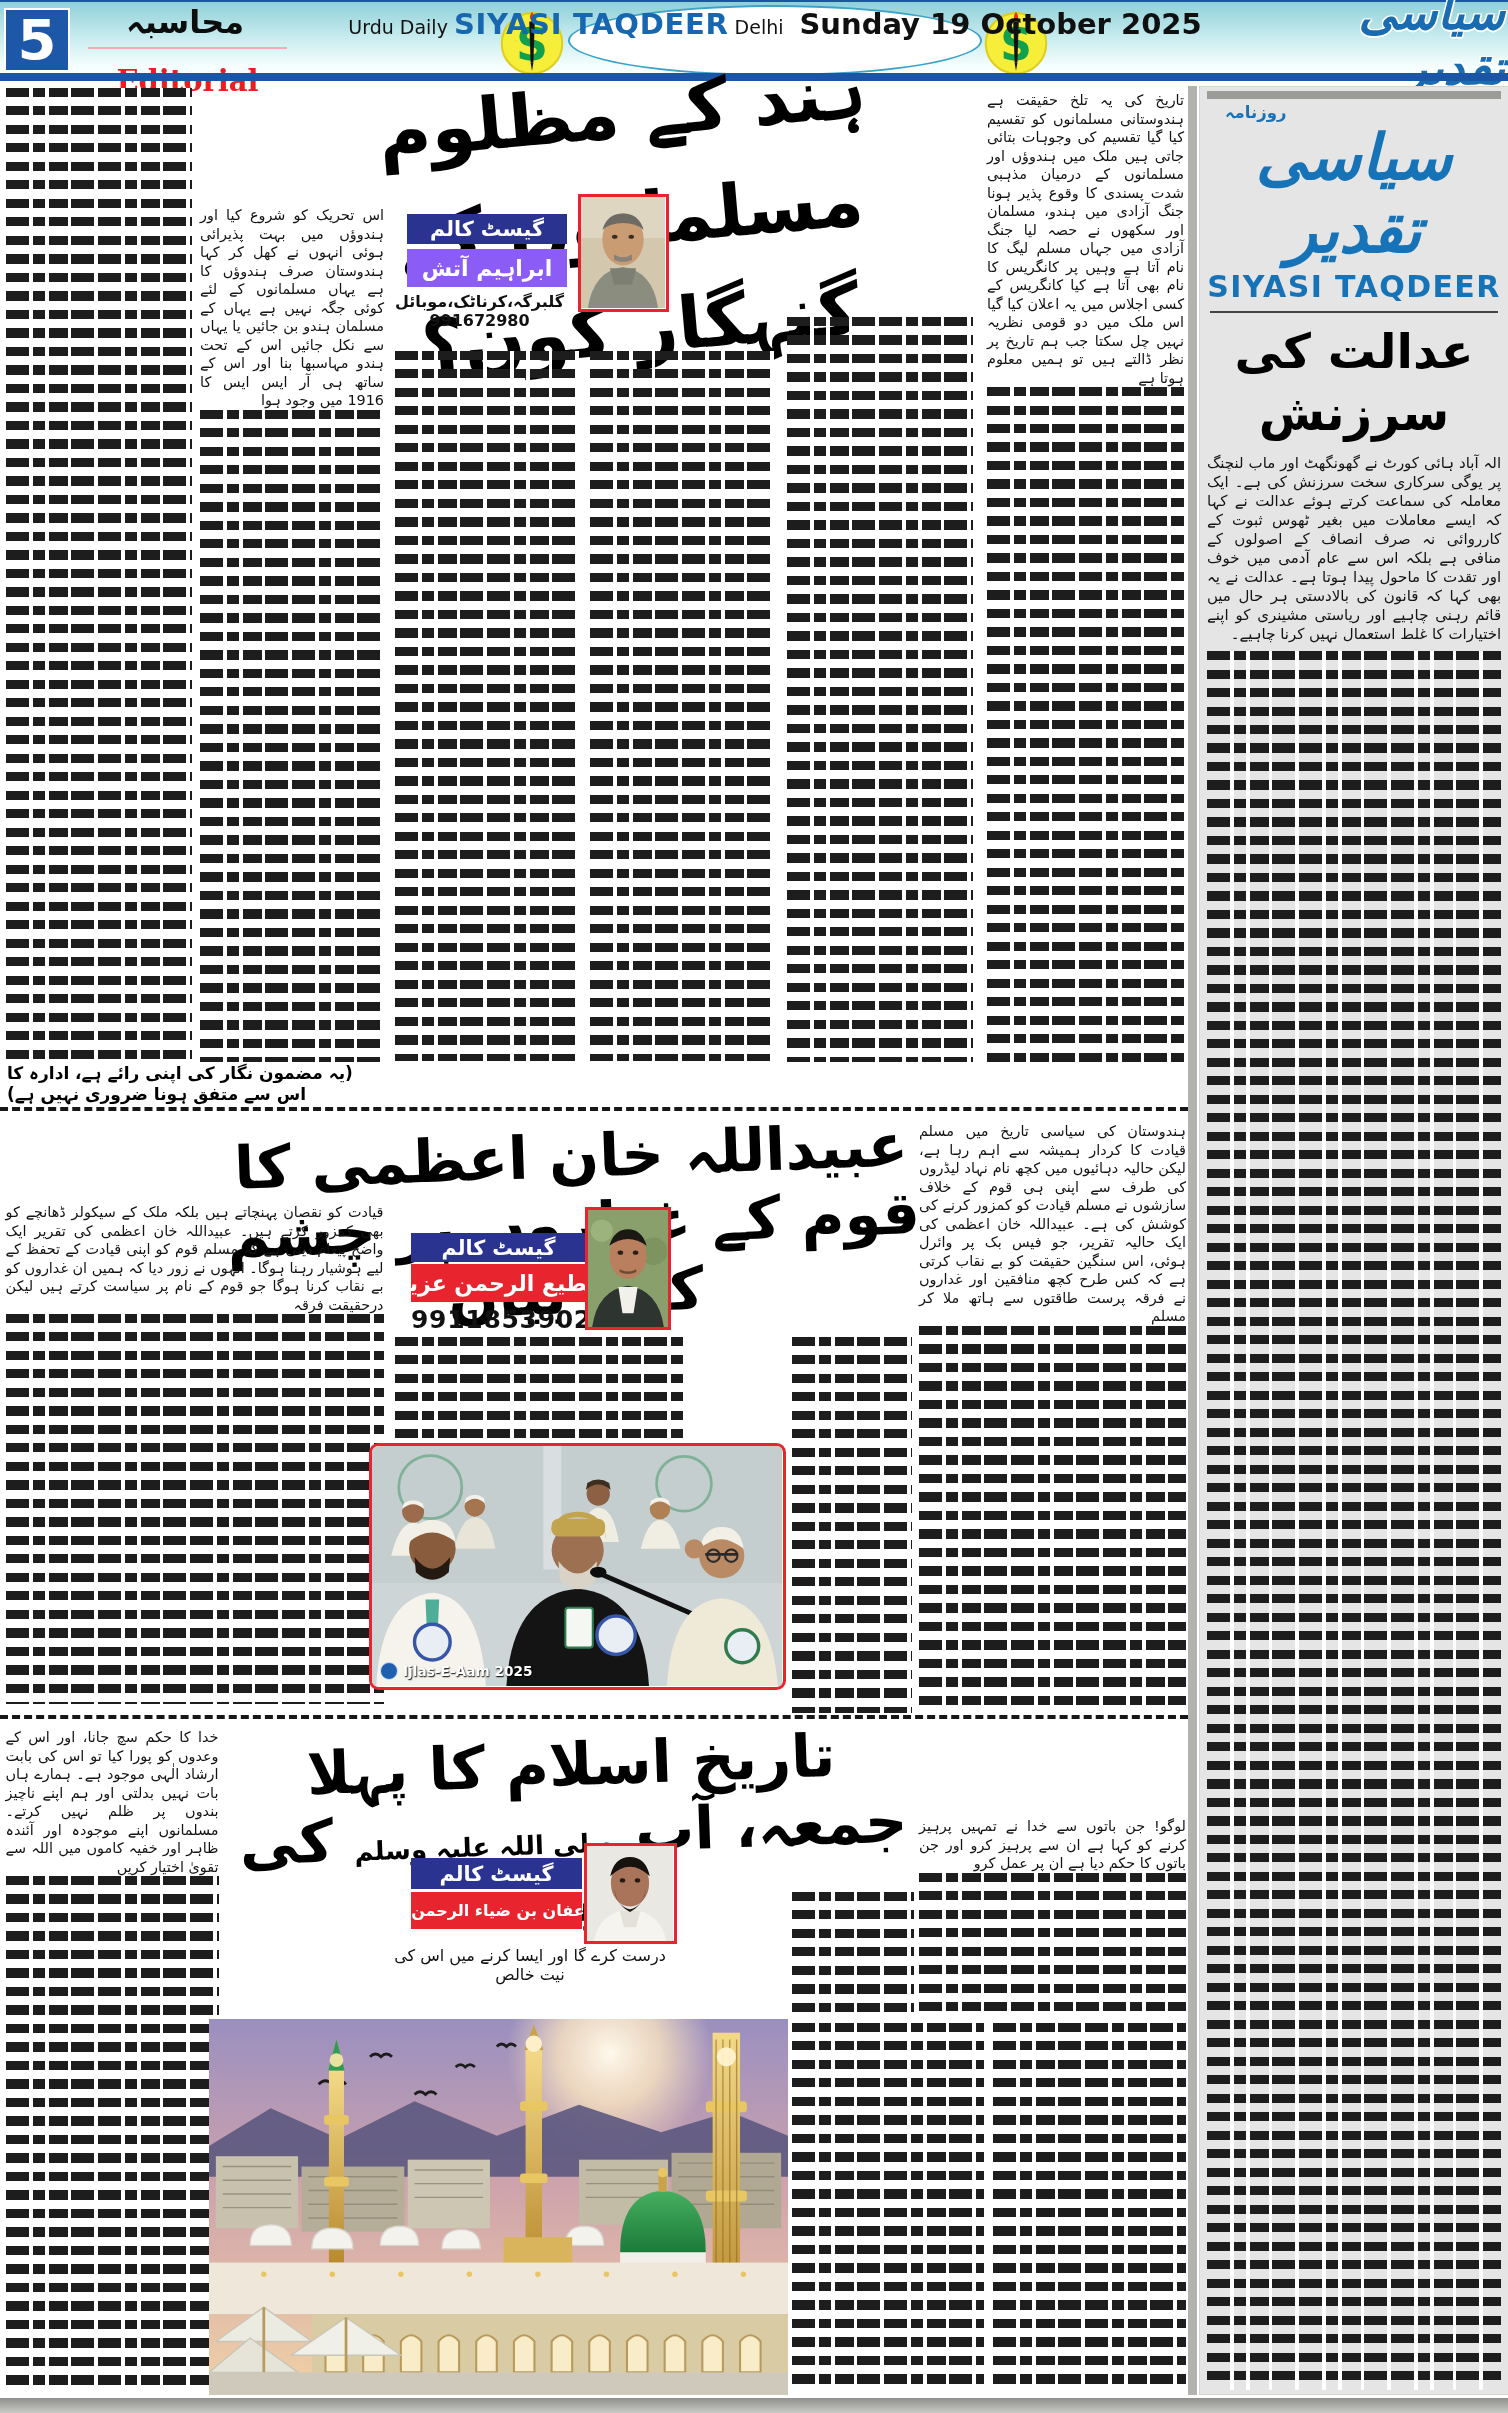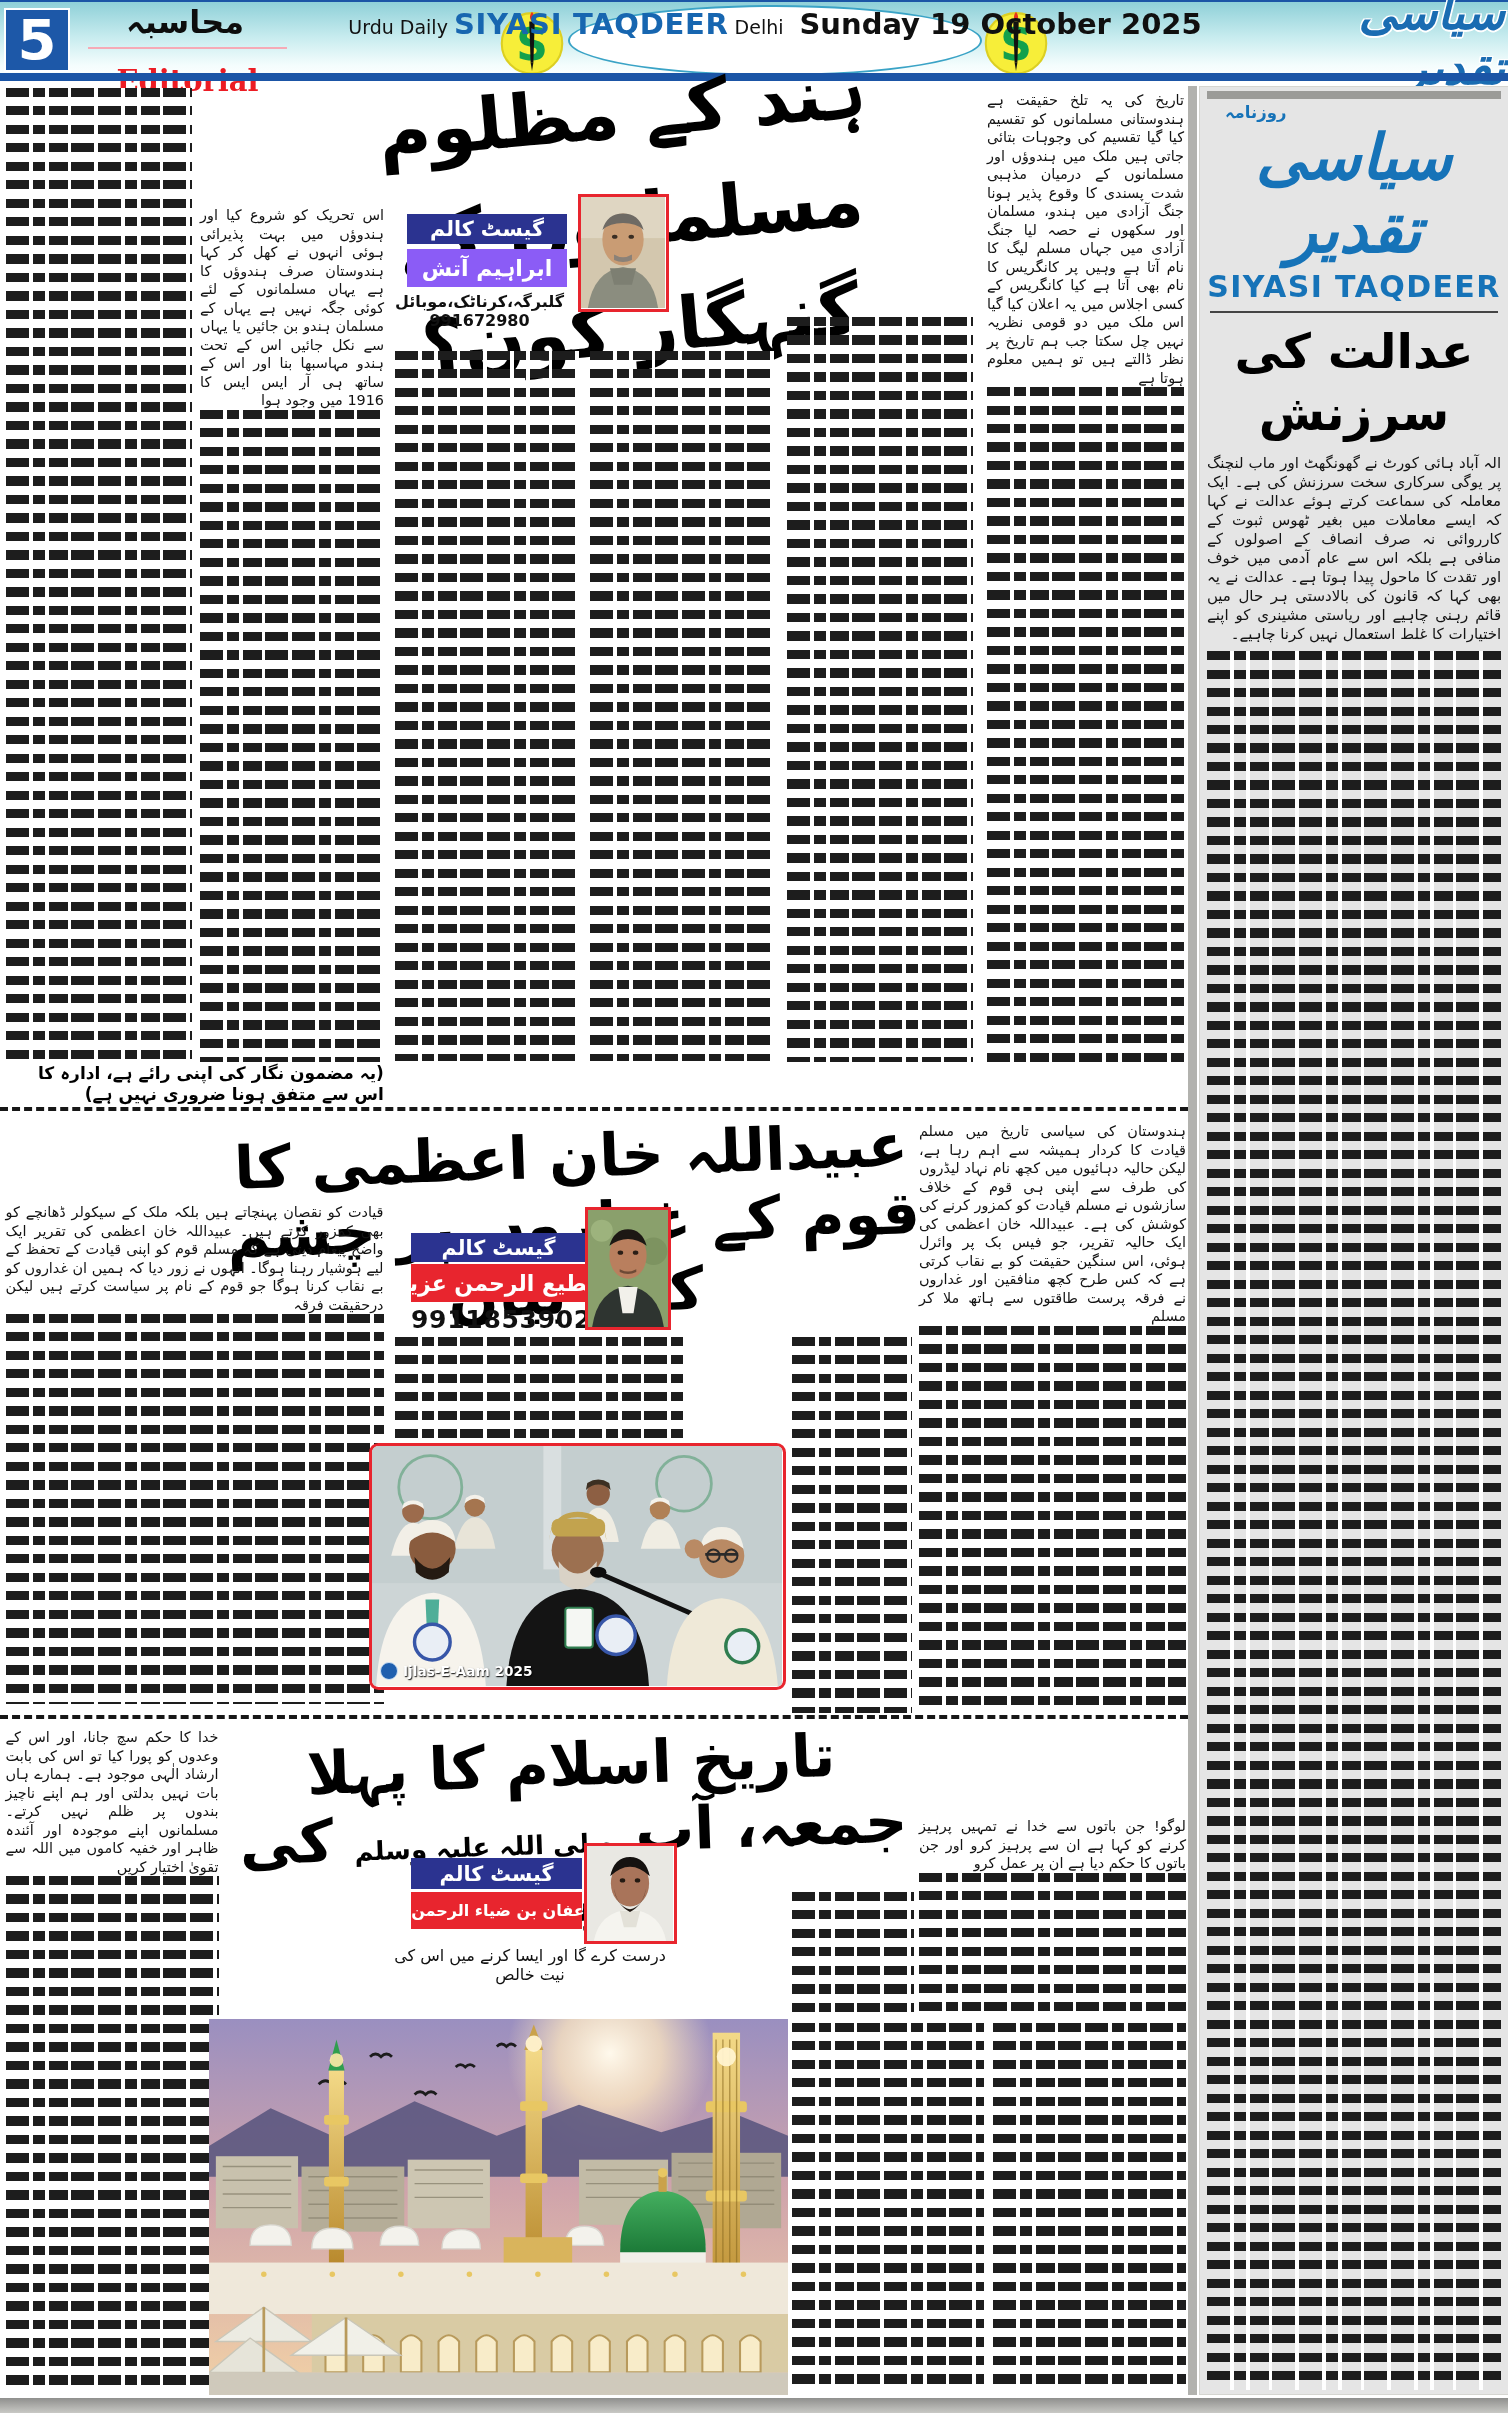--- a/index.html
+++ b/index.html
@@ -40,21 +40,21 @@
   .side-topbar{height:8.2px;background:#9b9b98;margin-bottom:4.1px}
   .side-daily{direction:rtl;text-align:left;color:#1673b8;font-size:16.5px;font-weight:bold;padding-left:18px}
   .side-logo-urdu{direction:rtl;text-align:center;color:#1673b8;font-weight:bold;font-size:63px;line-height:1.15;font-style:italic}
   .side-logo-en{text-align:center;color:#1673b8;font-weight:bold;font-size:30px;letter-spacing:1.4px;margin-top:1.4px}
   .side-div{height:2.1px;background:#444;margin:6.9px 2.7px}
   .side-head{direction:rtl;text-align:center;font-weight:bold;font-size:48px;color:#000;line-height:1.3;margin-bottom:9.6px}
   .side-lead{direction:rtl;text-align:justify;font-size:15px;line-height:19px;color:#131313;margin-bottom:6.9px}
   .gray-footer{left:0;top:2398px;width:1508px;height:15px;background:linear-gradient(180deg,#8f8f8d,#c9c9c5)}
   .contactline{direction:rtl;text-align:center;font-size:16px;font-weight:bold;color:#111}
   .phone{text-align:center;font-size:25px;font-weight:bold;color:#111;letter-spacing:0.7px}
-  .disclaimer{direction:rtl;text-align:right;font-weight:bold;font-size:17px;line-height:20.6px;color:#000}
+  .disclaimer{direction:rtl;text-align:left;font-weight:bold;font-size:17px;line-height:20.6px;color:#000}
   .chip{position:absolute;left:8px;bottom:6.9px;display:flex;align-items:center;gap:5px}
   .chip .dot{width:18px;height:18px;border-radius:50%;background:#1f5fae;border:1.4px solid #cfe2f5}
   .chip .cap{color:#fff;font-weight:bold;font-size:13.7px;text-shadow:0.7px 0.7px 1.4px #000}
 </style>
 </head>
 <body>
 
 <div class="abs hdr">
   <div class="abs pg5">5</div>
   <div class="abs muhasiba urdu">محاسبہ</div>

